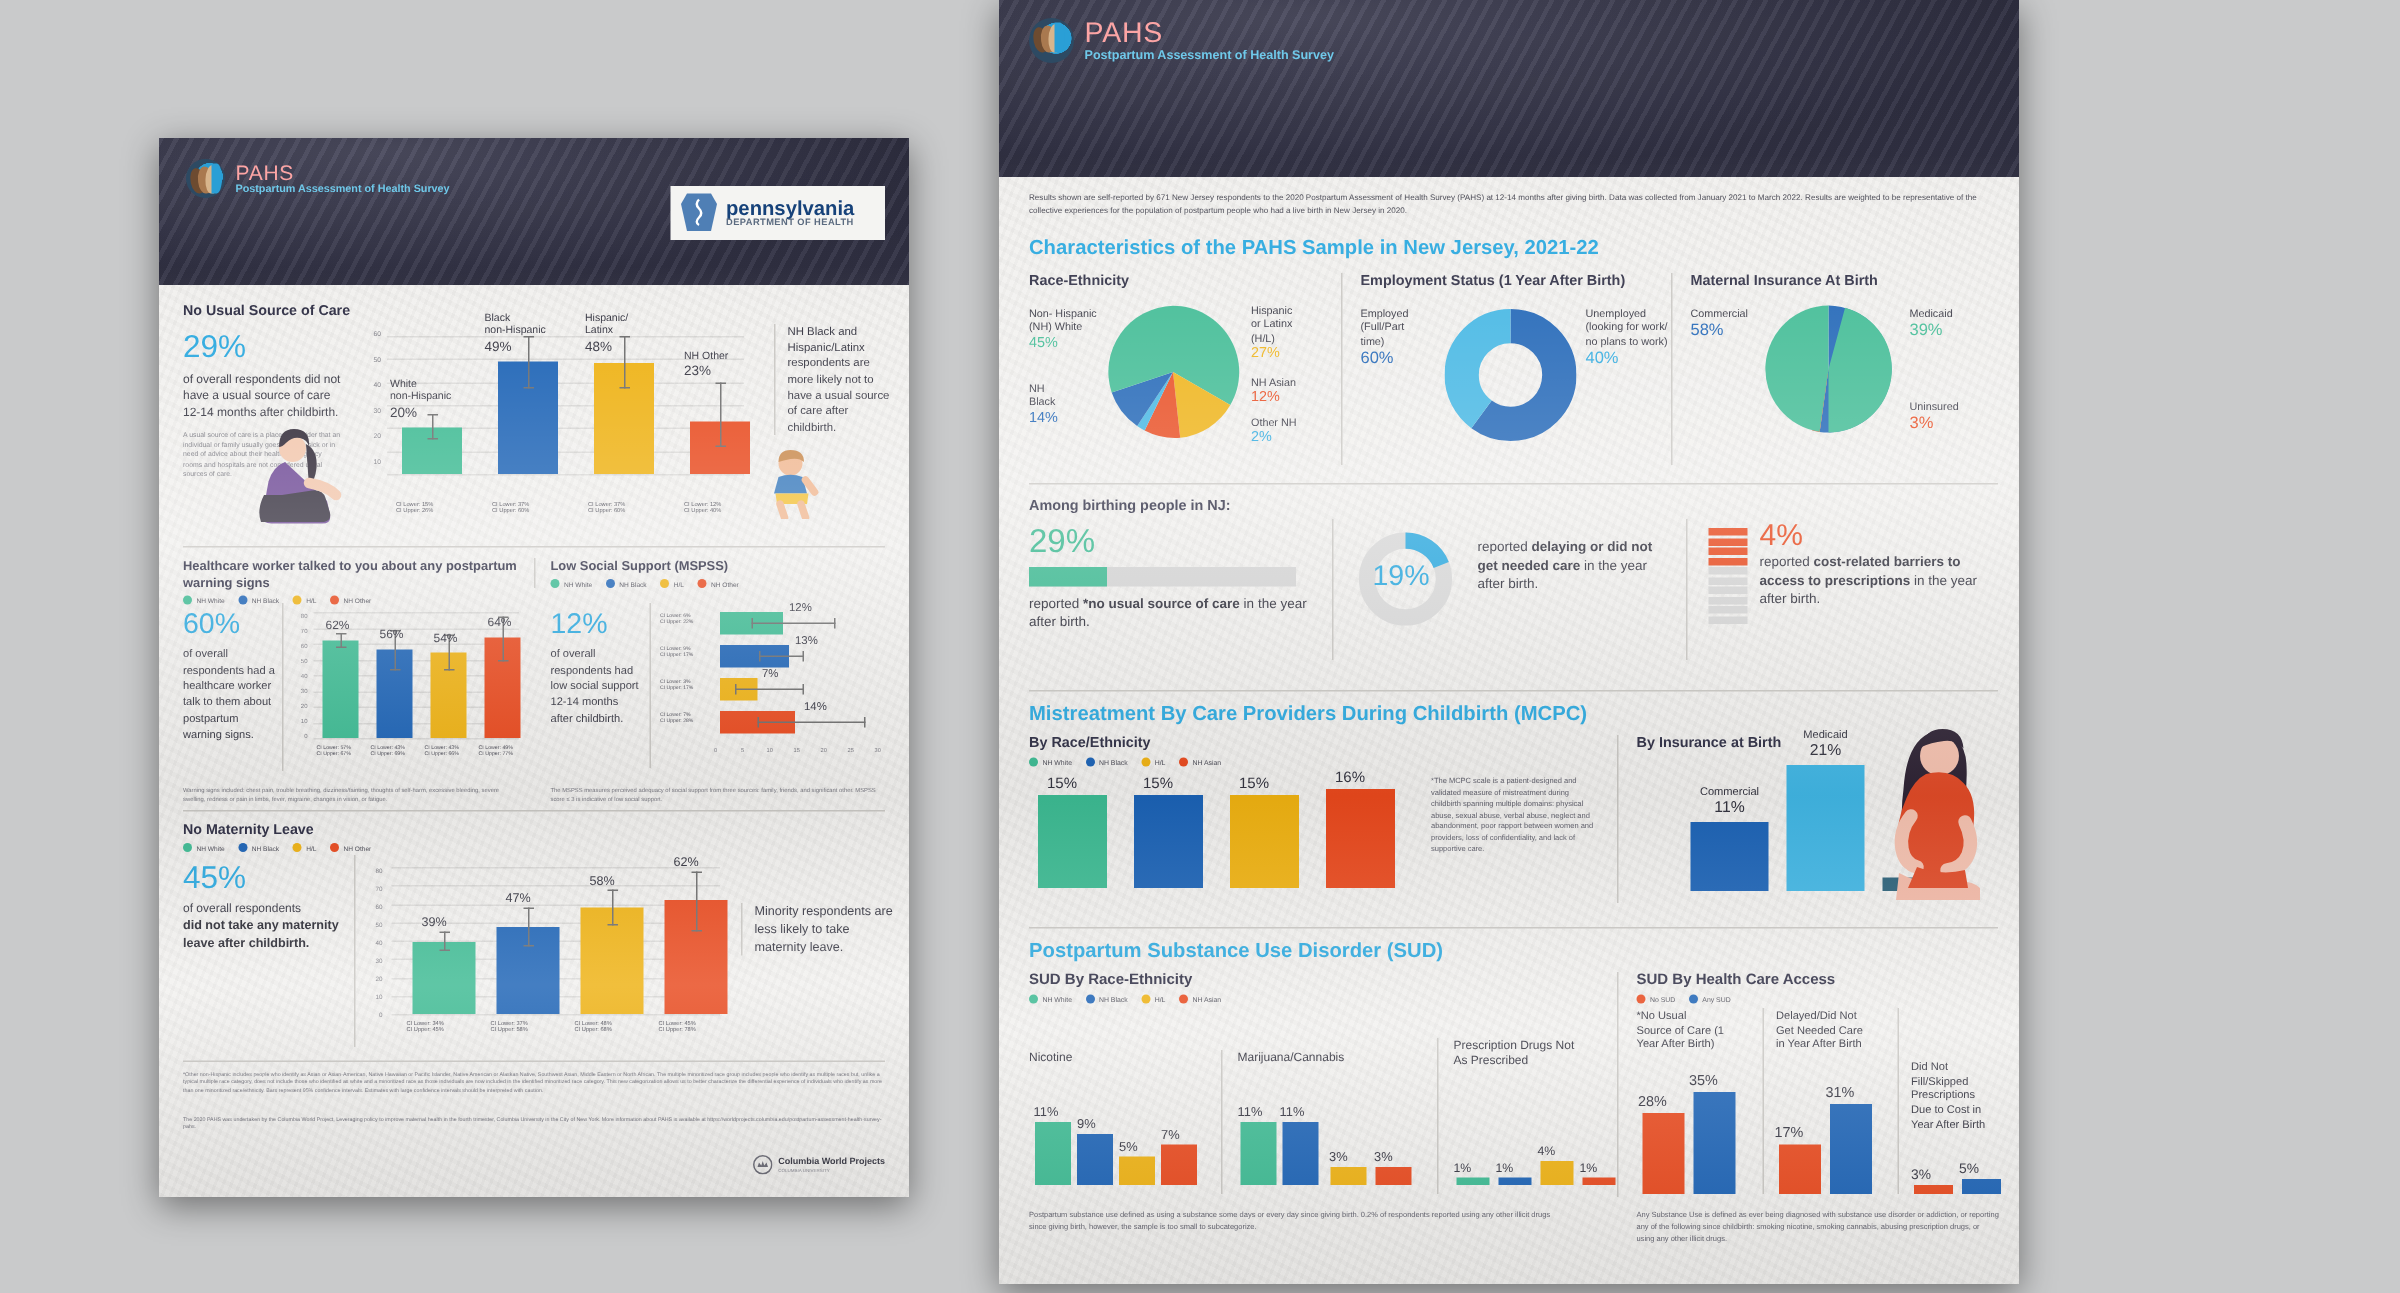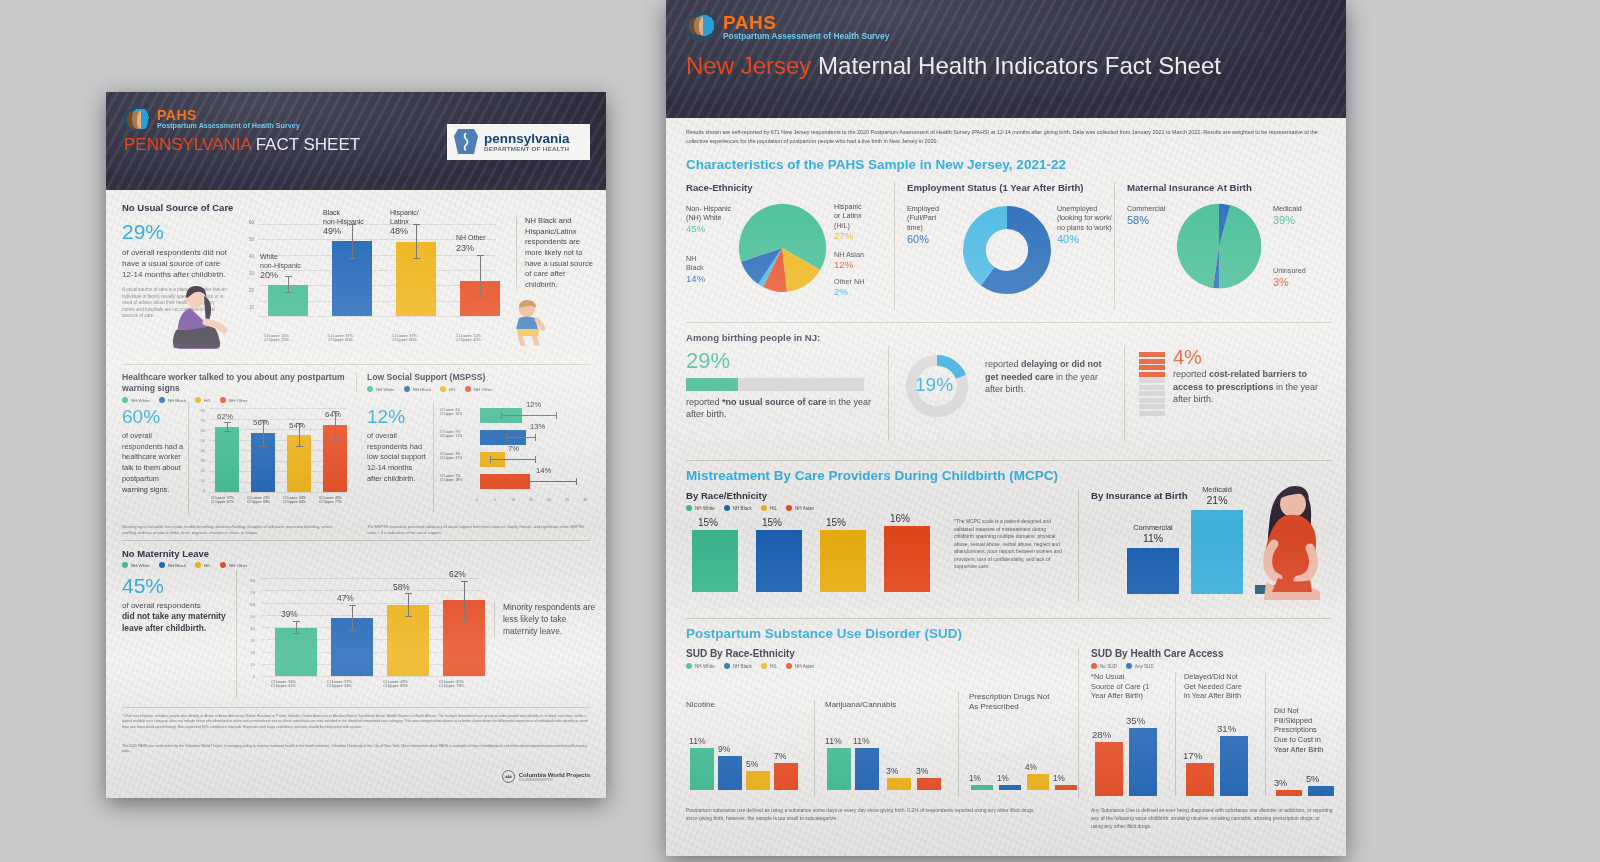--- a/index.html
+++ b/index.html
@@ -25,21 +25,21 @@
   .hdr > * { position:relative; z-index:2; }
 
   .pahs-row{display:flex;align-items:center;gap:7px;}
   .pahs-logo{width:26px;height:26px;border-radius:50%;position:relative;flex:none;
      background:radial-gradient(circle at 60% 45%,#2a9fd6 0 42%,transparent 43%),#2d4a63;overflow:hidden;}
   .pahs-logo i{position:absolute;display:block;border-radius:50% 50% 45% 45%;}
   .pahs-logo i.a{left:3px;top:6px;width:10px;height:17px;background:#6d4b30;transform:rotate(-12deg);}
   .pahs-logo i.b{left:8px;top:5px;width:10px;height:18px;background:#a9794f;transform:rotate(-6deg);}
   .pahs-logo i.c{left:13px;top:4px;width:9px;height:19px;background:#d8b58c;transform:rotate(2deg);}
   .pahs-logo i.d{left:17px;top:3px;width:7px;height:20px;background:#2a9fd6;border-radius:0 50% 50% 0;}
-  .pahs-t1{color:#f97316;font-weight:bold;letter-spacing:.5px;line-height:1;}
+  .pahs-t1{color:#fca5a5;font-weight:normal;letter-spacing:.5px;line-height:1;}
   .pahs-t2{color:#6fc9ea;line-height:1.1;text-align:right;}
 
   .sec-rule{border-top:1px solid #c8c6c2;}
   .vrule{border-left:1px solid #c8c6c2;}
 
   
   .c-green{color:#3cba92;} .c-blue{color:#1b62b5;} .c-yellow{color:#eeb111;}
   .c-red{color:#e8481c;} .c-teal{color:#29a8df;}
 
   .bar{position:absolute;bottom:0;}
@@ -69,23 +69,20 @@
       <span class="pahs-logo">
         <i class="a"></i>
           <i class="b"></i>
           <i class="c"></i>
           <i class="d"></i>
       </span>
       <span>
         <span class="pahs-t1" style="font-size:14px;display:block;">PAHS</span>
         <span class="pahs-t2" style="font-size:7.2px;font-weight:bold;display:block;">Postpartum Assessment of Health Survey</span>
       </span>
-    </div>
-    <div style="margin-top:3px;font-size:17px;">
-      <span style="color:#e8481c;">PENNSYLVANIA</span><span style="color:#e8e8ee;"> FACT SHEET</span>
     </div>
 
     <div style="position:absolute;right:16px;top:32px;width:143px;height:36px;background:#f4f4f2;display:flex;align-items:center;gap:5px;padding:0 6px;">
       <svg width="26" height="30" viewBox="0 0 26 30">
         <path d="M5 2 H21 L25 9 L21 27 H5 L1 9 Z" fill="#4f7fb5"></path>
         <path d="M13 6 c-2 2 -2 4 0 6 c2 2 2 4 0 6 c-2 2 -2 4 0 5" stroke="#fff" stroke-width="1.6" fill="none"></path>
       </svg>
       <span>
         <span style="display:block;color:#16427a;font-size:13.5px;font-weight:bold;line-height:1;">pennsylvania</span>
         <span style="display:block;color:#5b6b80;font-size:6.2px;font-weight:bold;letter-spacing:.3px;">DEPARTMENT OF HEALTH</span>
@@ -392,23 +389,20 @@
         <i class="a"></i>
           <i class="b"></i>
           <i class="c"></i>
           <i class="d"></i>
       </span>
       <span>
         <span class="pahs-t1" style="font-size:19px;display:block;">PAHS</span>
         <span class="pahs-t2" style="font-size:8.4px;font-weight:bold;display:block;">Postpartum Assessment of Health Survey</span>
       </span>
     </div>
-    <div style="margin-top:10px;font-size:24px;">
-      <span style="color:#e8481c;">New Jersey</span><span style="color:#ececed;"> Maternal Health Indicators Fact Sheet</span>
-    </div>
 
   </div>
 
   <div style="position:absolute;left:20px;top:128px;width:646px;font-size:5.4px;color:#4a4a55;line-height:1.6;">Results shown are self-reported by 671 New Jersey respondents to the 2020 Postpartum Assessment of Health Survey (PAHS) at 12-14 months after giving birth. Data was collected from January 2021 to March 2022. Results are weighted to be representative of the collective experiences for the population of postpartum people who had a live birth in New Jersey in 2020.</div>
 
   <div style="position:absolute;left:20px;top:157px;font-size:13.5px;font-weight:bold;color:#29a8df;">Characteristics of the PAHS Sample in New Jersey, 2021-22</div>
 
   <div style="position:absolute;left:20px;top:182px;width:200px;height:128px;">
     <div style="font-size:9.6px;font-weight:bold;color:#2e2e44;">Race-Ethnicity</div>
     <svg width="96" height="96" viewBox="0 0 100 100" style="position:absolute;left:48px;top:18px;">

